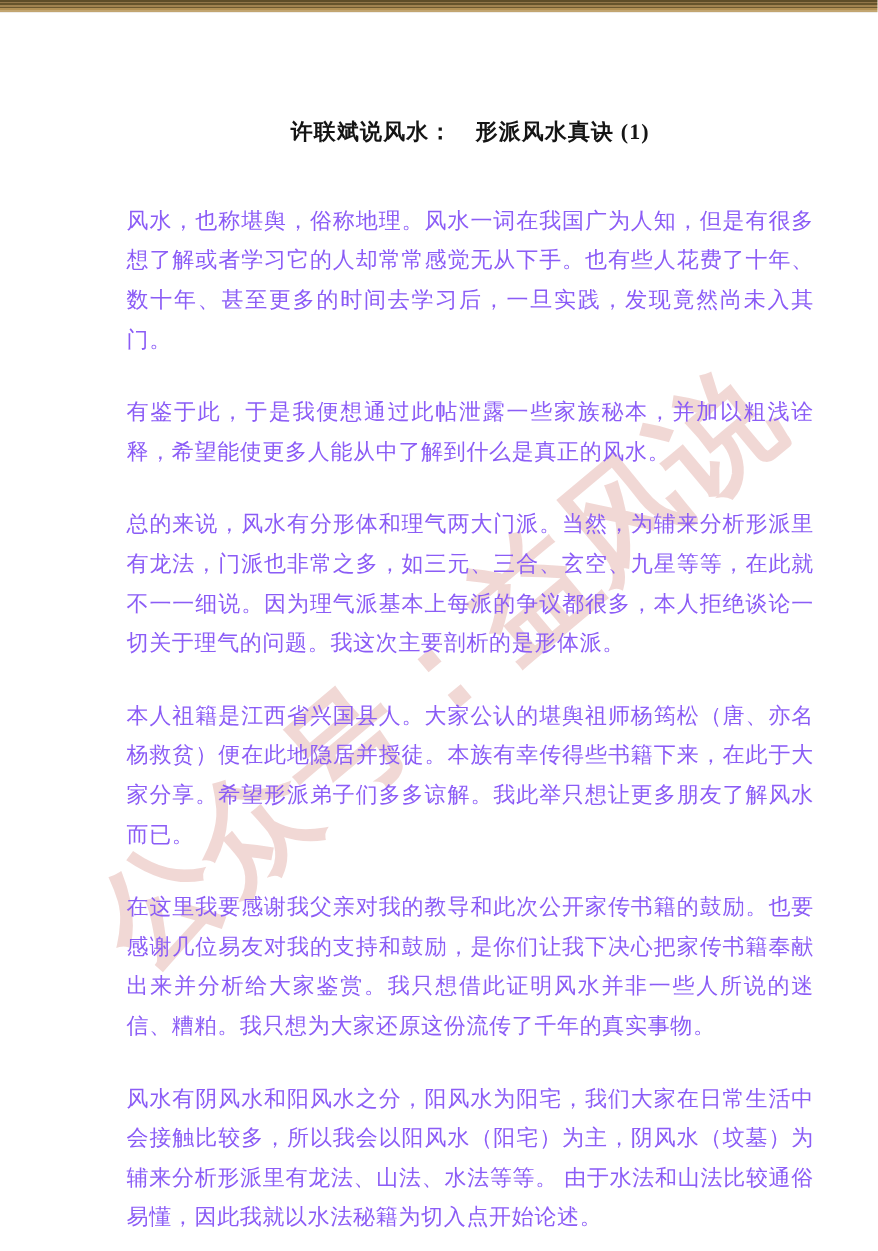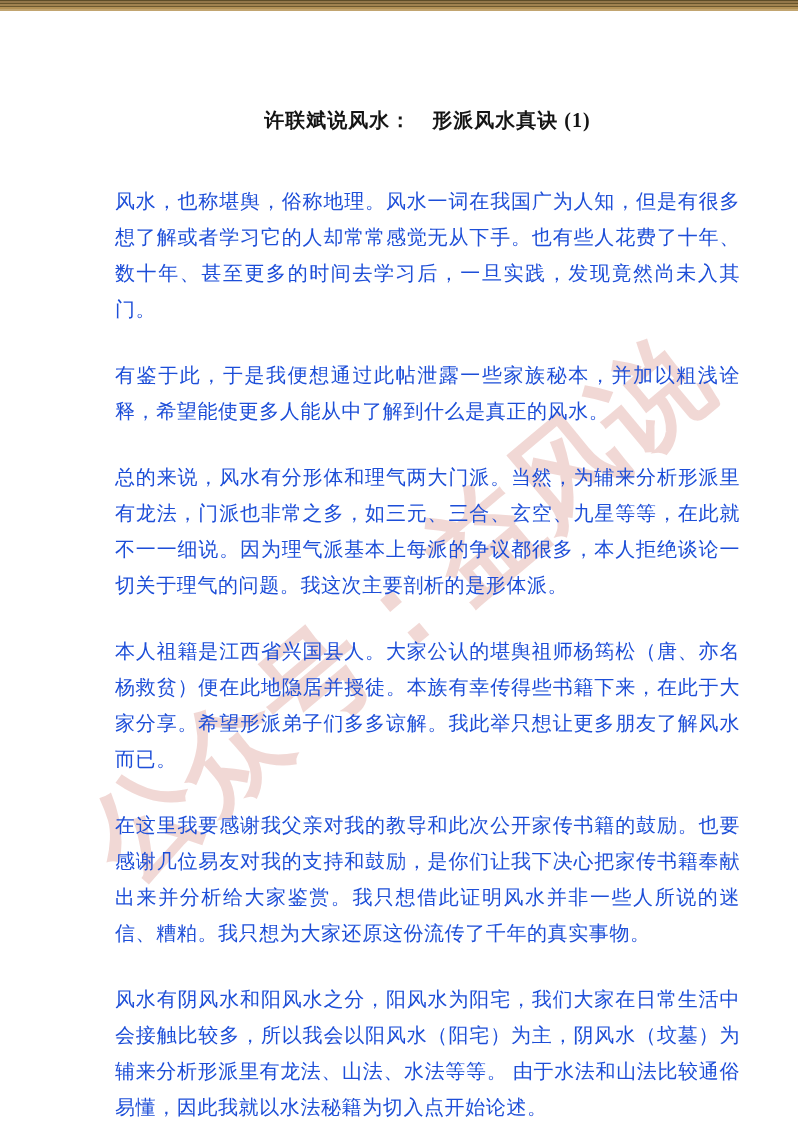--- a/index.html
+++ b/index.html
@@ -65,21 +65,21 @@
     white-space: pre-wrap;
     color: #141414;
   }
   .doc-paragraph {
     margin: 0 0 30px 0;
     font-size: 20px;
     line-height: 36px;
     letter-spacing: 0.6px;
     text-align: justify;
     text-justify: inter-ideograph;
-    color: #1d4ed8;
+    color: #8b5cf6;
   }
 </style>
 </head>
 <body>
 
 <div class="page">
 
   <div class="top-band"></div>
 
   <div class="watermark">公众号：益风说</div>

